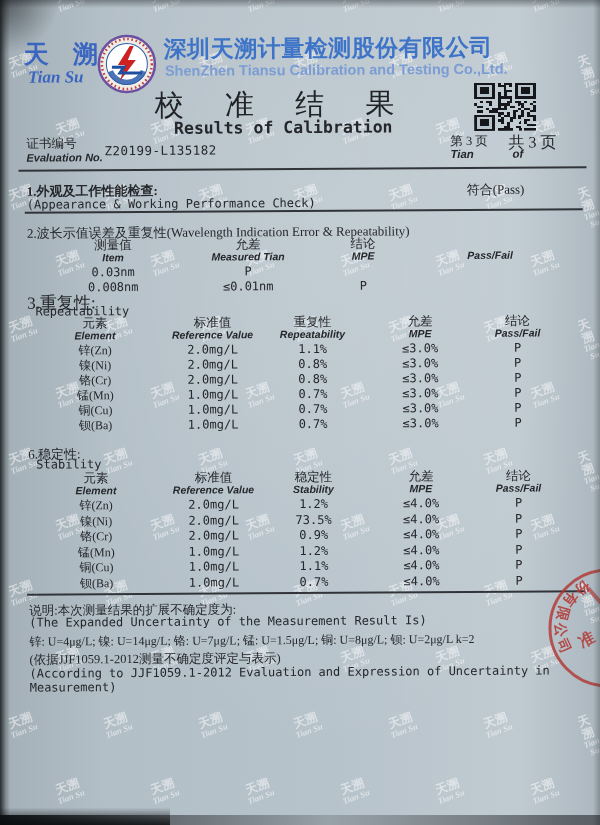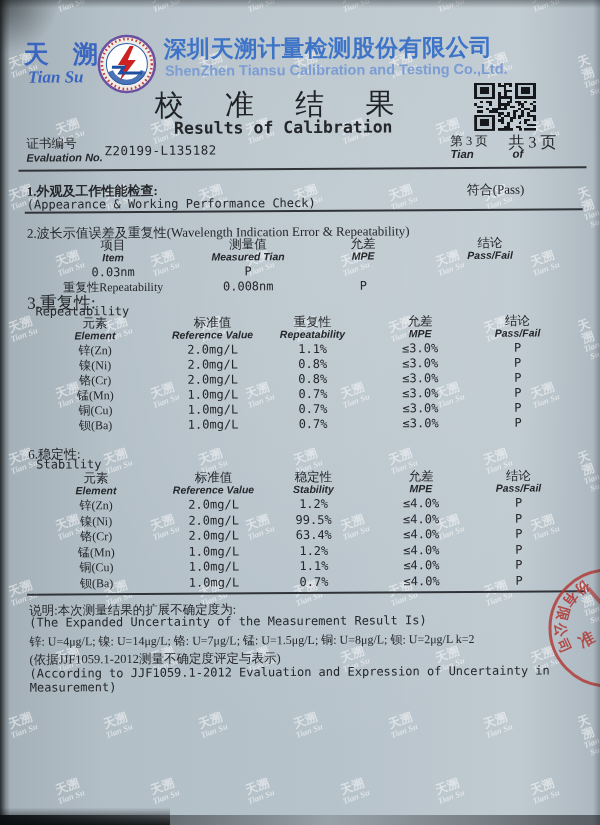--- a/index.html
+++ b/index.html
@@ -589,38 +589,37 @@
     <div class="abs rule rule-1"></div>
 
     <div class="abs s1-cn">1.外观及工作性能检查:</div>
     <div class="abs s1-res">符合(Pass)</div>
     <div class="abs s1-en mono">(Appearance &amp; Working Performance Check)</div>
     <div class="abs rule rule-2"></div>
 
     <div class="abs s2-title">2.波长示值误差及重复性(Wavelength Indication Error &amp; Repeatability)</div>
     <div class="abs tbl t2">
       <div class="g4 hcn">
-        <div class="cell">项目</div>
         <div class="cell">测量值</div>
         <div class="cell">允差</div>
         <div class="cell">结论</div>
       </div>
       <div class="g4 hen">
         <div class="cell">Item</div>
         <div class="cell">Measured Tian</div>
         <div class="cell">MPE</div>
         <div class="cell">Pass/Fail</div>
       </div>
       <div class="g4 trow">
         <div class="cell mono">0.03nm</div>
         <div class="cell mono">P</div>
       </div>
       <div class="g4 trow">
-        <div class="cell">重复性Repeatability</div>
         <div class="cell mono">0.008nm</div>
+        <div class="cell mono">≤0.01nm</div>
         <div class="cell mono">P</div>
       </div>
     </div>
 
     <div class="abs s3-cn">3.重复性:</div>
     <div class="abs s3-en mono">Repeatability</div>
     <div class="abs tbl t3">
       <div class="g5 hcn">
         <div class="cell">元素</div>
         <div class="cell">标准值</div>
@@ -699,28 +698,28 @@
       <div class="g5 trow">
         <div class="cell">锌(Zn)</div>
         <div class="cell mono">2.0mg/L</div>
         <div class="cell mono">1.2%</div>
         <div class="cell mono">≤4.0%</div>
         <div class="cell mono">P</div>
       </div>
       <div class="g5 trow">
         <div class="cell">镍(Ni)</div>
         <div class="cell mono">2.0mg/L</div>
-        <div class="cell mono">99.5%</div>
+        <div class="cell mono">73.5%</div>
         <div class="cell mono">≤4.0%</div>
         <div class="cell mono">P</div>
       </div>
       <div class="g5 trow">
         <div class="cell">铬(Cr)</div>
         <div class="cell mono">2.0mg/L</div>
-        <div class="cell mono">63.4%</div>
+        <div class="cell mono">0.9%</div>
         <div class="cell mono">≤4.0%</div>
         <div class="cell mono">P</div>
       </div>
       <div class="g5 trow">
         <div class="cell">锰(Mn)</div>
         <div class="cell mono">1.0mg/L</div>
         <div class="cell mono">1.2%</div>
         <div class="cell mono">≤4.0%</div>
         <div class="cell mono">P</div>
       </div>

